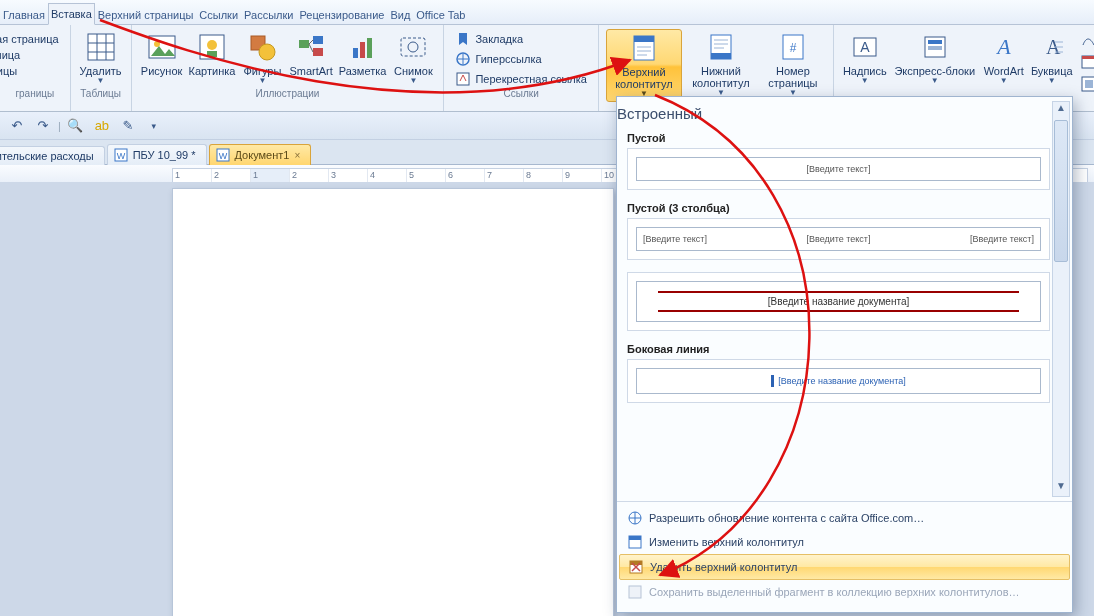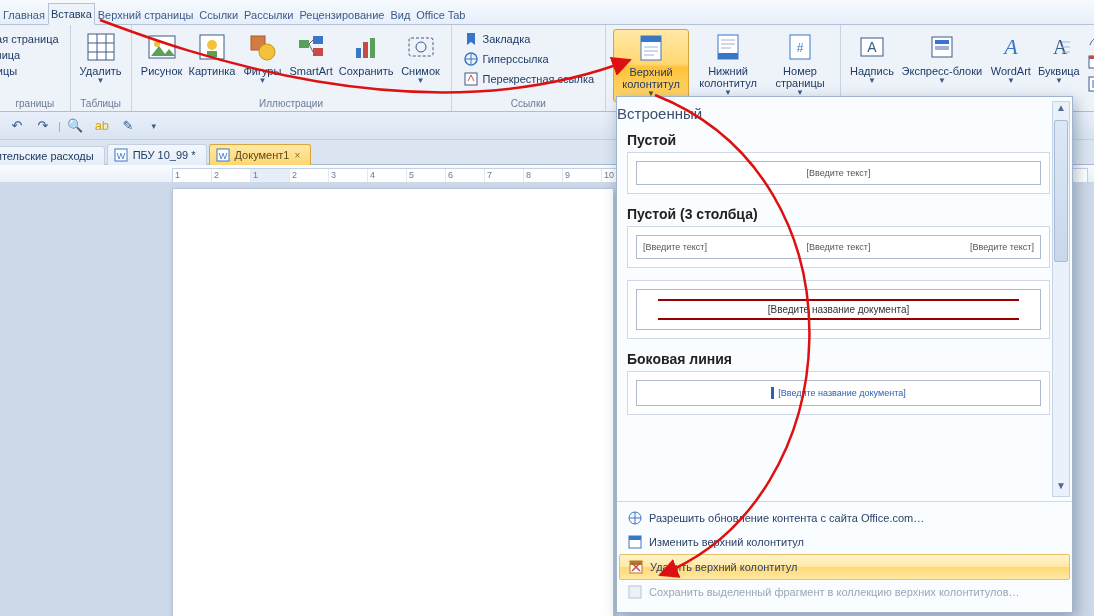--- a/index.html
+++ b/index.html
@@ -51,21 +51,21 @@
   }
   .group {
     position: relative;
     display: flex;
     align-items: flex-start;
     padding: 4px 6px 18px 6px;
     border-right: 1px solid #c8d4e3;
   }
   .group-label {
     position: absolute;
-    bottom: 2px;
+    bottom: 12px;
     left: 0;
     right: 0;
     text-align: center;
     font-size: 10px;
     color: #6b7b93;
     pointer-events: none;
   }
   .ctrl {
     display: flex;
     flex-direction: column;
@@ -243,21 +243,21 @@
     padding: 4px 10px 4px 0;
   }
   .gitem {
     margin: 2px 22px 12px 10px;
     border: 1px solid #cfd9e7;
     background: #fff;
     padding: 8px;
   }
   .gitem-title {
     font-weight: bold;
-    font-size: 14px;
+    font-size: 11px;
     color: #222;
     margin: 6px 0 4px 10px;
   }
   .placeholder-box {
     background: #fff;
     border: 1px solid #aab9cd;
     padding: 6px;
   }
   .placeholder-text {
     font-size: 9px;
@@ -415,21 +415,21 @@
         <span class="lbl">SmartArt</span>
       </div>
       <div class="ctrl">
         <span class="ico">
             <svg width="30" height="30">
               <rect x="5" y="16" width="5" height="10" fill="#3a76c7"></rect>
               <rect x="12" y="10" width="5" height="16" fill="#c74a4a"></rect>
               <rect x="19" y="6" width="5" height="20" fill="#5aa05a"></rect>
             </svg>
           </span>
-        <span class="lbl">Сохранить</span>
+        <span class="lbl">Разметка</span>
       </div>
       <div class="ctrl">
         <span class="ico">
             <svg width="30" height="30">
               <rect x="3" y="6" width="24" height="18" rx="2" fill="none" stroke="#3a5a8a" stroke-dasharray="3 2"></rect>
               <circle cx="15" cy="15" r="5" fill="none" stroke="#3a5a8a"></circle>
             </svg>
           </span>
         <span class="lbl">Снимок</span>
         <span style="font-size:8px;color:#3a5a8a;">▼</span>

